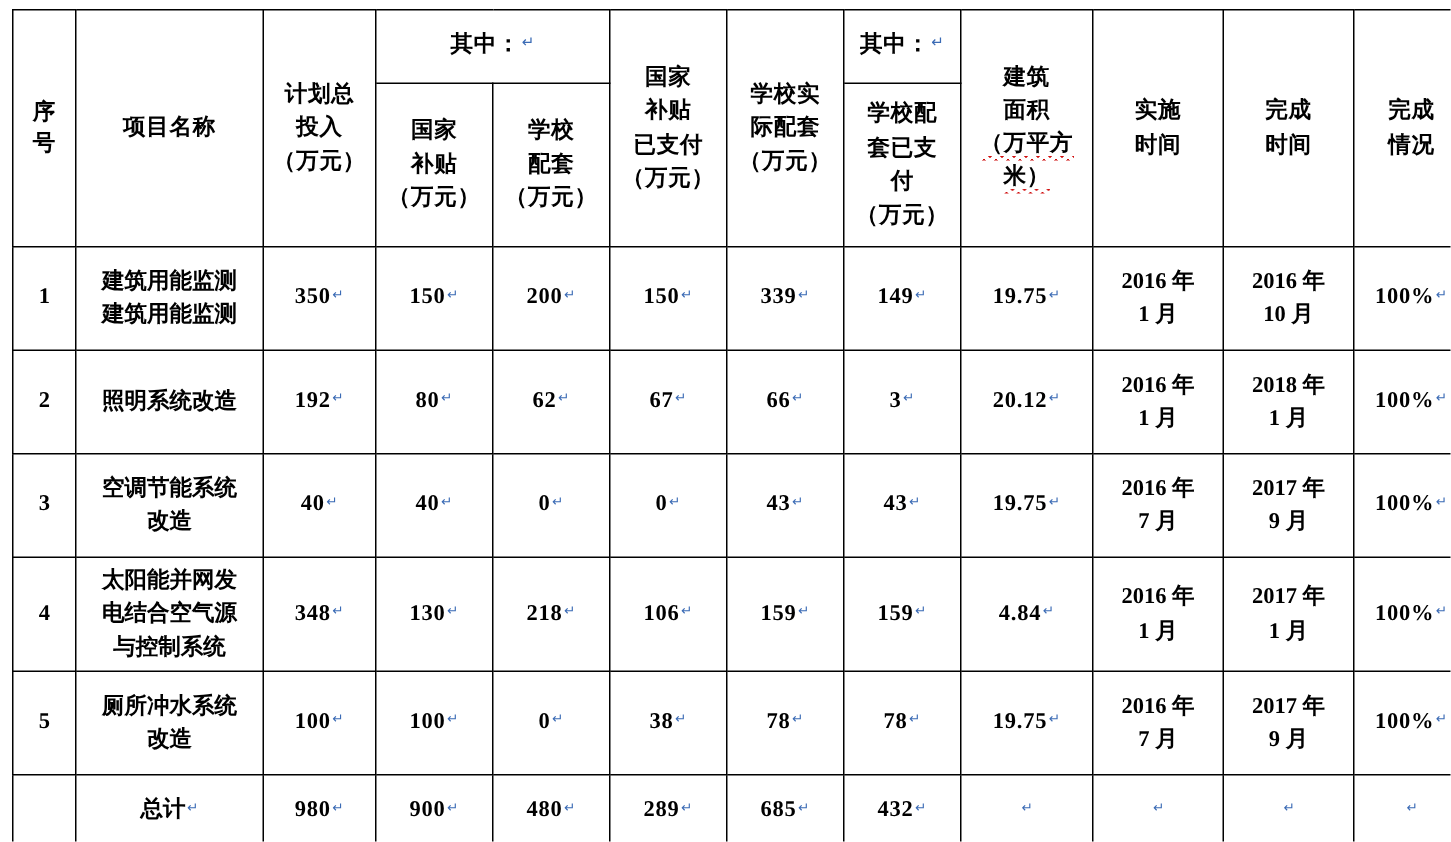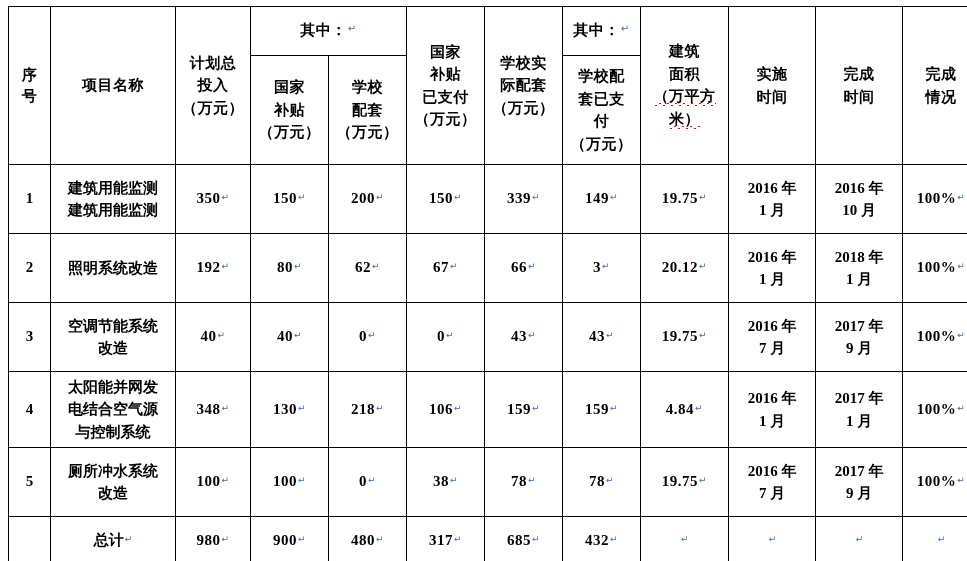--- a/index.html
+++ b/index.html
@@ -78,20 +78,21 @@
     transform: translateY(-3px);
     margin-left: 1px;
     font-family: "DejaVu Sans", sans-serif;
     font-weight: normal;
   }
   .mark.sm { font-size: 9px; }
   
   .squiggle {
     position: relative;
     display: inline;
+    font-family: Liberation Mono, monospace;
   }
   .squiggle::after {
     content: "";
     position: absolute;
     left: 0;
     right: 0;
     bottom: -2px;
     height: 3px;
     background-image:
       radial-gradient(circle at 2px 3px, #d01010 1px, transparent 1.2px),
@@ -309,21 +310,21 @@
       </td>
       <td class="num"><span>100%</span><span class="mark sm">↵</span></td>
     </tr>
 
     <tr class="row-total">
       <td class="seq"></td>
       <td><span>总计</span><span class="mark sm">↵</span></td>
       <td class="num"><span>980</span><span class="mark sm">↵</span></td>
       <td class="num"><span>900</span><span class="mark sm">↵</span></td>
       <td class="num"><span>480</span><span class="mark sm">↵</span></td>
-      <td class="num"><span>317</span><span class="mark sm">↵</span></td>
+      <td class="num"><span>289</span><span class="mark sm">↵</span></td>
       <td class="num"><span>685</span><span class="mark sm">↵</span></td>
       <td class="num"><span>432</span><span class="mark sm">↵</span></td>
       <td class="num"><span></span><span class="mark sm">↵</span></td>
       <td><span></span><span class="mark sm">↵</span></td>
       <td><span></span><span class="mark sm">↵</span></td>
       <td><span></span><span class="mark sm">↵</span></td>
     </tr>
   </tbody>
     </table>
 </div>

